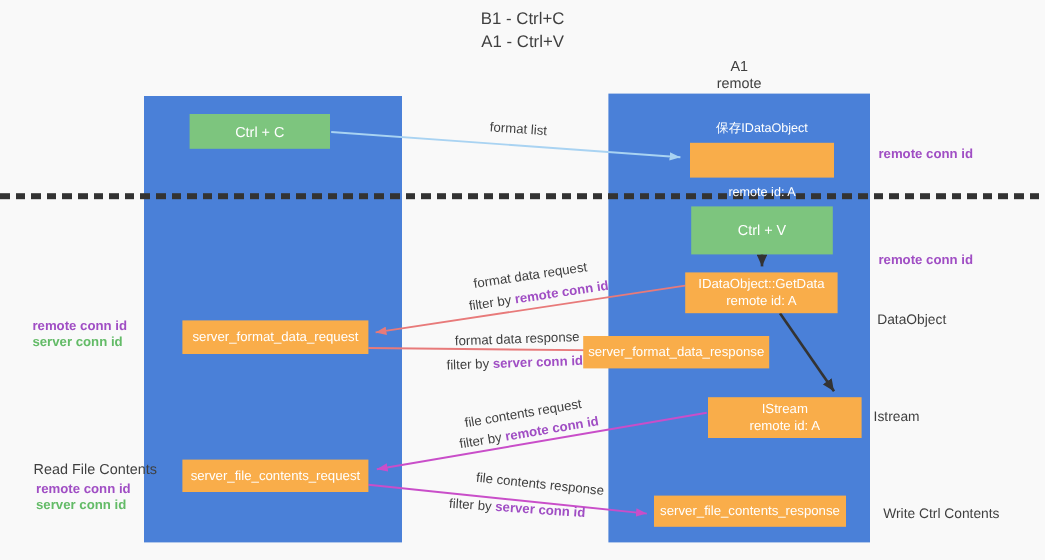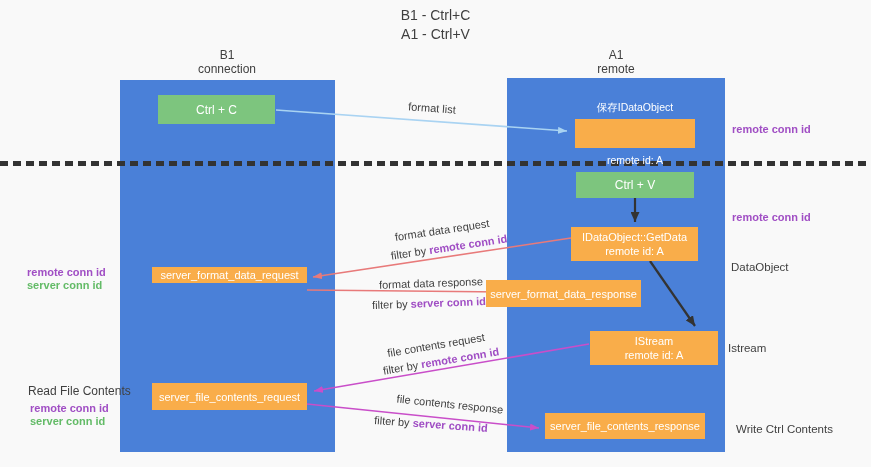--- a/index.html
+++ b/index.html
@@ -41,24 +41,20 @@
 </head>
 <body>
 
 <div class="canvas">
 
   <div class="title">
     <div>B1 - Ctrl+C</div>
     <div>A1 - Ctrl+V</div>
   </div>
 
-  <div class="lane-header" style="left:157px;top:48px;">
-    <div>B1</div>
-    <div>connection</div>
-  </div>
   <div class="lane-header" style="left:546px;top:48px;">
     <div>A1</div>
     <div>remote</div>
   </div>
 
   <div class="lane" style="left:120px;top:80px;width:215px;height:372px;"></div>
   <div class="lane" style="left:507px;top:78px;width:218px;height:374px;"></div>
 
   <div class="divider"></div>
 
@@ -88,30 +84,30 @@
 
   <div class="node green" style="left:158px;top:95px;width:117px;height:29px;">
     <div>Ctrl + C</div>
   </div>
 
   <div class="node orange" style="left:575px;top:119px;width:120px;height:29px;font-size:10.5px;line-height:13px;gap:40px;">
     <div>保存IDataObject</div>
     <div>remote id: A</div>
   </div>
 
-  <div class="node green" style="left:576px;top:172px;width:118px;height:26px;">
+  <div class="node green" style="left:576px;top:172px;width:118px;height:40px;">
     <div>Ctrl + V</div>
   </div>
 
   <div class="node orange" style="left:571px;top:227px;width:127px;height:34px;">
     <div>IDataObject::GetData</div>
     <div>remote id: A</div>
   </div>
 
-  <div class="node orange" style="left:152px;top:267px;width:155px;height:16px;">
+  <div class="node orange" style="left:152px;top:267px;width:155px;height:28px;">
     <div>server_format_data_request</div>
   </div>
 
   <div class="node orange" style="left:486px;top:280px;width:155px;height:27px;">
     <div>server_format_data_response</div>
   </div>
 
   <div class="node orange" style="left:590px;top:331px;width:128px;height:34px;">
     <div>IStream</div>
     <div>remote id: A</div>

